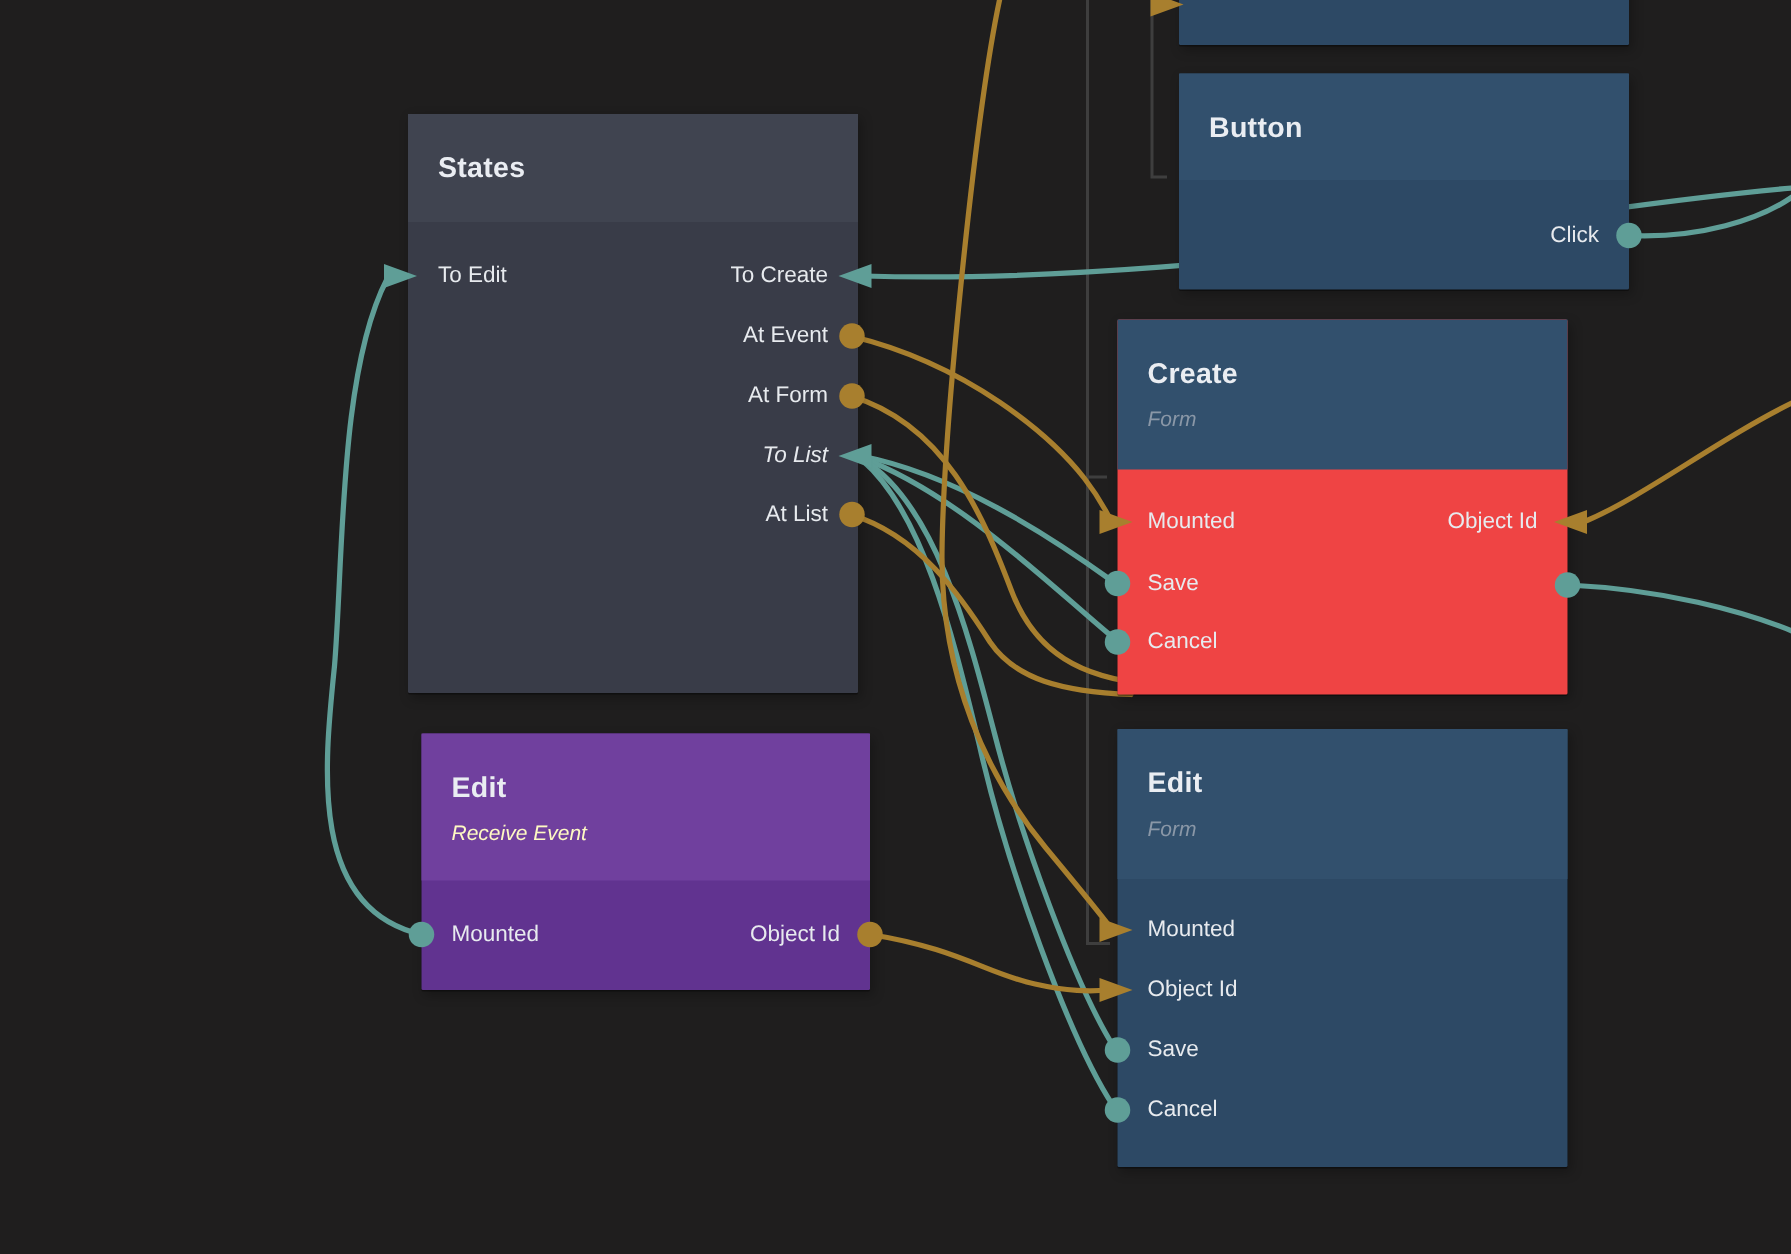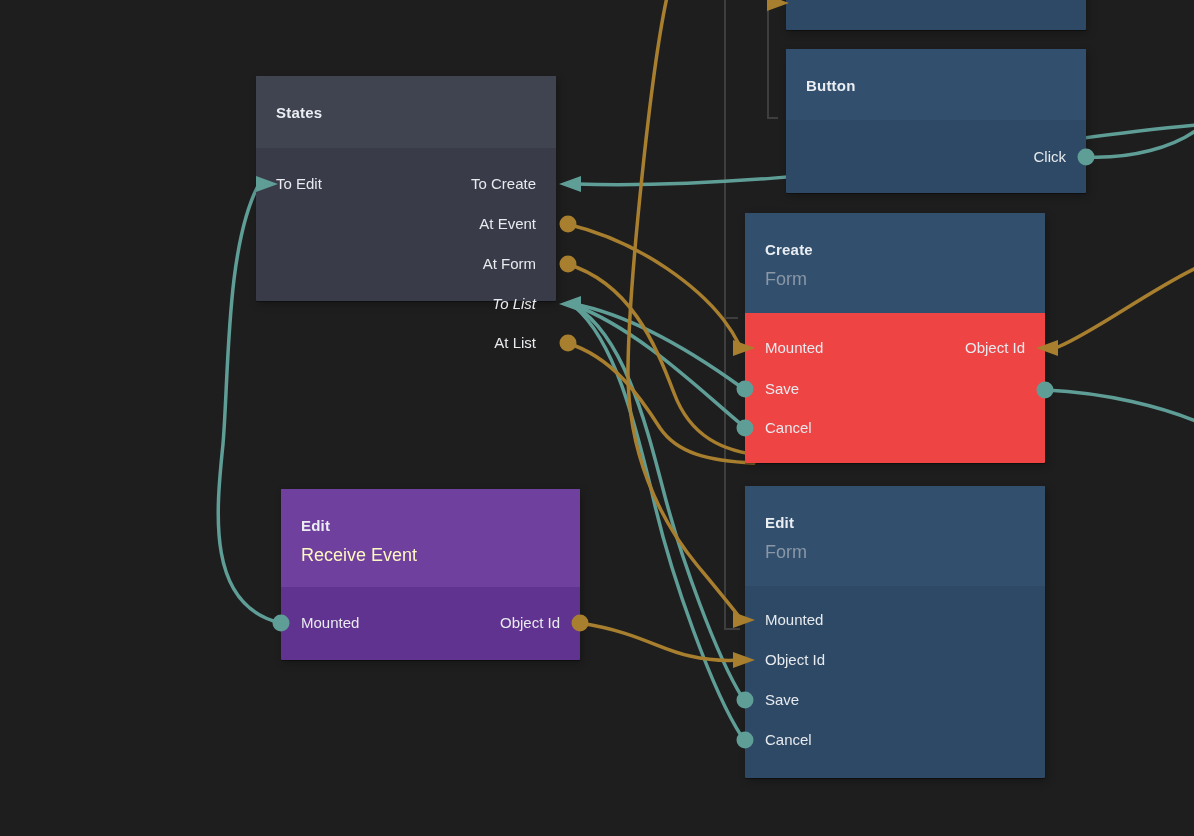--- a/index.html
+++ b/index.html
@@ -12,25 +12,25 @@
   #edges-layer{z-index:1;}
   #nodes-layer{position:absolute;left:0;top:0;width:1194px;height:836px;z-index:2;}
   #overlay-layer{z-index:3;pointer-events:none;}
   .node{
     position:absolute;border-radius:1px;
     box-shadow:0 1px 0 rgba(0,0,0,.35), 2px 3px 8px rgba(0,0,0,.28);
   }
   .node-header{position:absolute;left:0;top:0;width:100%;}
   .node-title{
     position:absolute;left:20px;top:24px;height:26px;line-height:26px;
-    font-size:15px;font-weight:600;color:#eaedf2;letter-spacing:.2px;white-space:nowrap;
+    font-size:19px;font-weight:600;color:#eaedf2;letter-spacing:.2px;white-space:nowrap;
   }
   .node-subtitle{
     position:absolute;left:20px;top:53px;height:26px;line-height:26px;
-    font-size:18px;font-weight:400;white-space:nowrap;
+    font-size:14px;font-weight:400;white-space:nowrap;font-style:italic;
   }
   .port{
     position:absolute;height:24px;line-height:24px;font-size:15px;
     color:#e7eaee;white-space:nowrap;
   }
   .port.left{left:20px;text-align:center;}
   .port.right{right:20px;text-align:right;}
 </style>
 </head>
 <body>
@@ -49,21 +49,21 @@
       <path d="M 575 307 C 617 343, 637 432, 653 497 C 671 577, 713 693, 742 737" fill="none" stroke="#5f9e97" stroke-width="3.5" stroke-linecap="round"></path>
       <path d="M 1046 390 C 1108 393, 1162 407, 1198 422" fill="none" stroke="#5f9e97" stroke-width="3.5" stroke-linecap="round"></path>
       <path d="M 667 -3 C 651 70, 629 282, 628 368 C 627 452, 659 519, 697 565 C 716 588, 731 606, 740 618" fill="none" stroke="#a87f2e" stroke-width="3.5" stroke-linecap="round"></path>
       <path d="M 567 224 C 646 243, 701 291, 723 319 C 733 332, 737 340, 740 346" fill="none" stroke="#a87f2e" stroke-width="3.5" stroke-linecap="round"></path>
       <path d="M 567 264 C 630 283, 655 343, 674 393 C 690 436, 722 452, 766 456" fill="none" stroke="#a87f2e" stroke-width="3.5" stroke-linecap="round"></path>
       <path d="M 567 343 C 613 357, 641 398, 660 428 C 677 453, 708 461, 754 463" fill="none" stroke="#a87f2e" stroke-width="3.5" stroke-linecap="round"></path>
       <path d="M 580 623 C 638 632, 660 650, 690 656 C 712 661, 726 661, 740 660" fill="none" stroke="#a87f2e" stroke-width="3.5" stroke-linecap="round"></path>
       <path d="M 1198 267 C 1148 291, 1096 331, 1058 347" fill="none" stroke="#a87f2e" stroke-width="3.5" stroke-linecap="round"></path>
     </svg>
   <div id="nodes-layer">
-      <div class="node" style="left: 256px; top: 76px; width: 300px; height: 225px; background: rgb(57, 60, 72);">
+      <div class="node" style="left: 272px; top: 76px; width: 300px; height: 386px; background: rgb(57, 60, 72);">
         <div class="node-header" style="height: 72px; background: rgb(64, 68, 80);">
           <div class="node-title">States</div>
         </div>
         <div class="port left" style="top: 96px;">To Edit</div>
         <div class="port right" style="top: 96px;">To Create</div>
         <div class="port right" style="top: 136px;">At Event</div>
         <div class="port right" style="top: 176px;">At Form</div>
         <div class="port right" style="top: 216px; font-style: italic;">To List</div>
         <div class="port right" style="top: 255px;">At List</div>
       </div>

